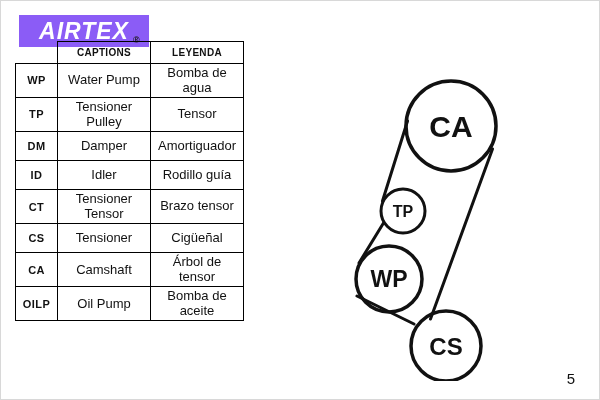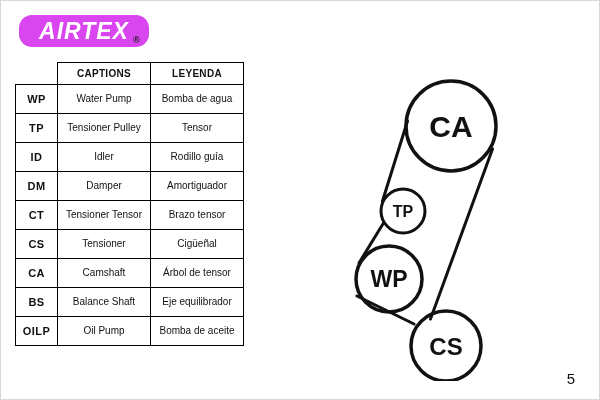--- a/index.html
+++ b/index.html
@@ -19,25 +19,24 @@
     border: 1px solid #d8d8d8;
     box-sizing: border-box;
   }
   
   #logo-bar {
     position: absolute;
     left: 18px;
     top: 14px;
     width: 130px;
     height: 32px;
-    background: #d946ef;
+    background: #8b5cf6;
     display: flex;
     align-items: center;
     justify-content: center;
-    border-radius: 13px;
   }
   #logo-text {
     color: #ffffff;
     font-family: "Liberation Sans", sans-serif;
     font-weight: bold;
     font-style: italic;
     font-size: 23px;
     letter-spacing: 1px;
     line-height: 1;
   }
@@ -46,34 +45,34 @@
     left: 132px;
     top: 34px;
     font-size: 9px;
     color: #1a1a1a;
     font-weight: bold;
   }
   
   #caption-table {
     position: absolute;
     left: 14px;
-    top: 61px;
+    top: 40px;
     border-collapse: collapse;
     table-layout: fixed;
     width: 228px;
     padding-left: 18px;
   }
   #caption-table col.c-abbr { width: 42px; }
   #caption-table col.c-en   { width: 93px; }
   #caption-table col.c-es   { width: 93px; }
   #caption-table th, #caption-table td {
     border: 1px solid #000000;
     text-align: center;
     vertical-align: middle;
-    font-size: 10px;
+    font-size: 13px;
     color: #111111;
     padding: 2px 2px;
     line-height: 1.12;
     height: 29px;
     box-sizing: border-box;
   }
   #caption-table th {
     font-weight: bold;
     font-size: 10px;
     letter-spacing: 0.3px;
@@ -139,48 +138,43 @@
         <td class="abbr">WP</td>
         <td>Water Pump</td>
         <td>Bomba de agua</td>
       </tr>
       <tr>
         <td class="abbr">TP</td>
         <td>Tensioner Pulley</td>
         <td>Tensor</td>
       </tr>
       <tr>
+        <td class="abbr">DM</td>
+        <td>Damper</td>
+        <td>Amortiguador</td>
+      </tr>
+      <tr>
         <td class="abbr">ID</td>
         <td>Idler</td>
         <td>Rodillo guía</td>
       </tr>
       <tr>
-        <td class="abbr">DM</td>
-        <td>Damper</td>
-        <td>Amortiguador</td>
-      </tr>
-      <tr>
         <td class="abbr">CT</td>
         <td>Tensioner Tensor</td>
         <td>Brazo tensor</td>
       </tr>
       <tr>
         <td class="abbr">CS</td>
         <td>Tensioner</td>
         <td>Cigüeñal</td>
       </tr>
       <tr>
         <td class="abbr">CA</td>
         <td>Camshaft</td>
         <td>Árbol de tensor</td>
-      </tr>
-      <tr>
-        <td class="abbr">BS</td>
-        <td>Balance Shaft</td>
-        <td>Eje equilibrador</td>
       </tr>
       <tr>
         <td class="abbr">OILP</td>
         <td>Oil Pump</td>
         <td>Bomba de aceite</td>
       </tr>
     </tbody>
   </table>
 
   <svg id="belt-diagram" viewBox="0 0 250 330">

